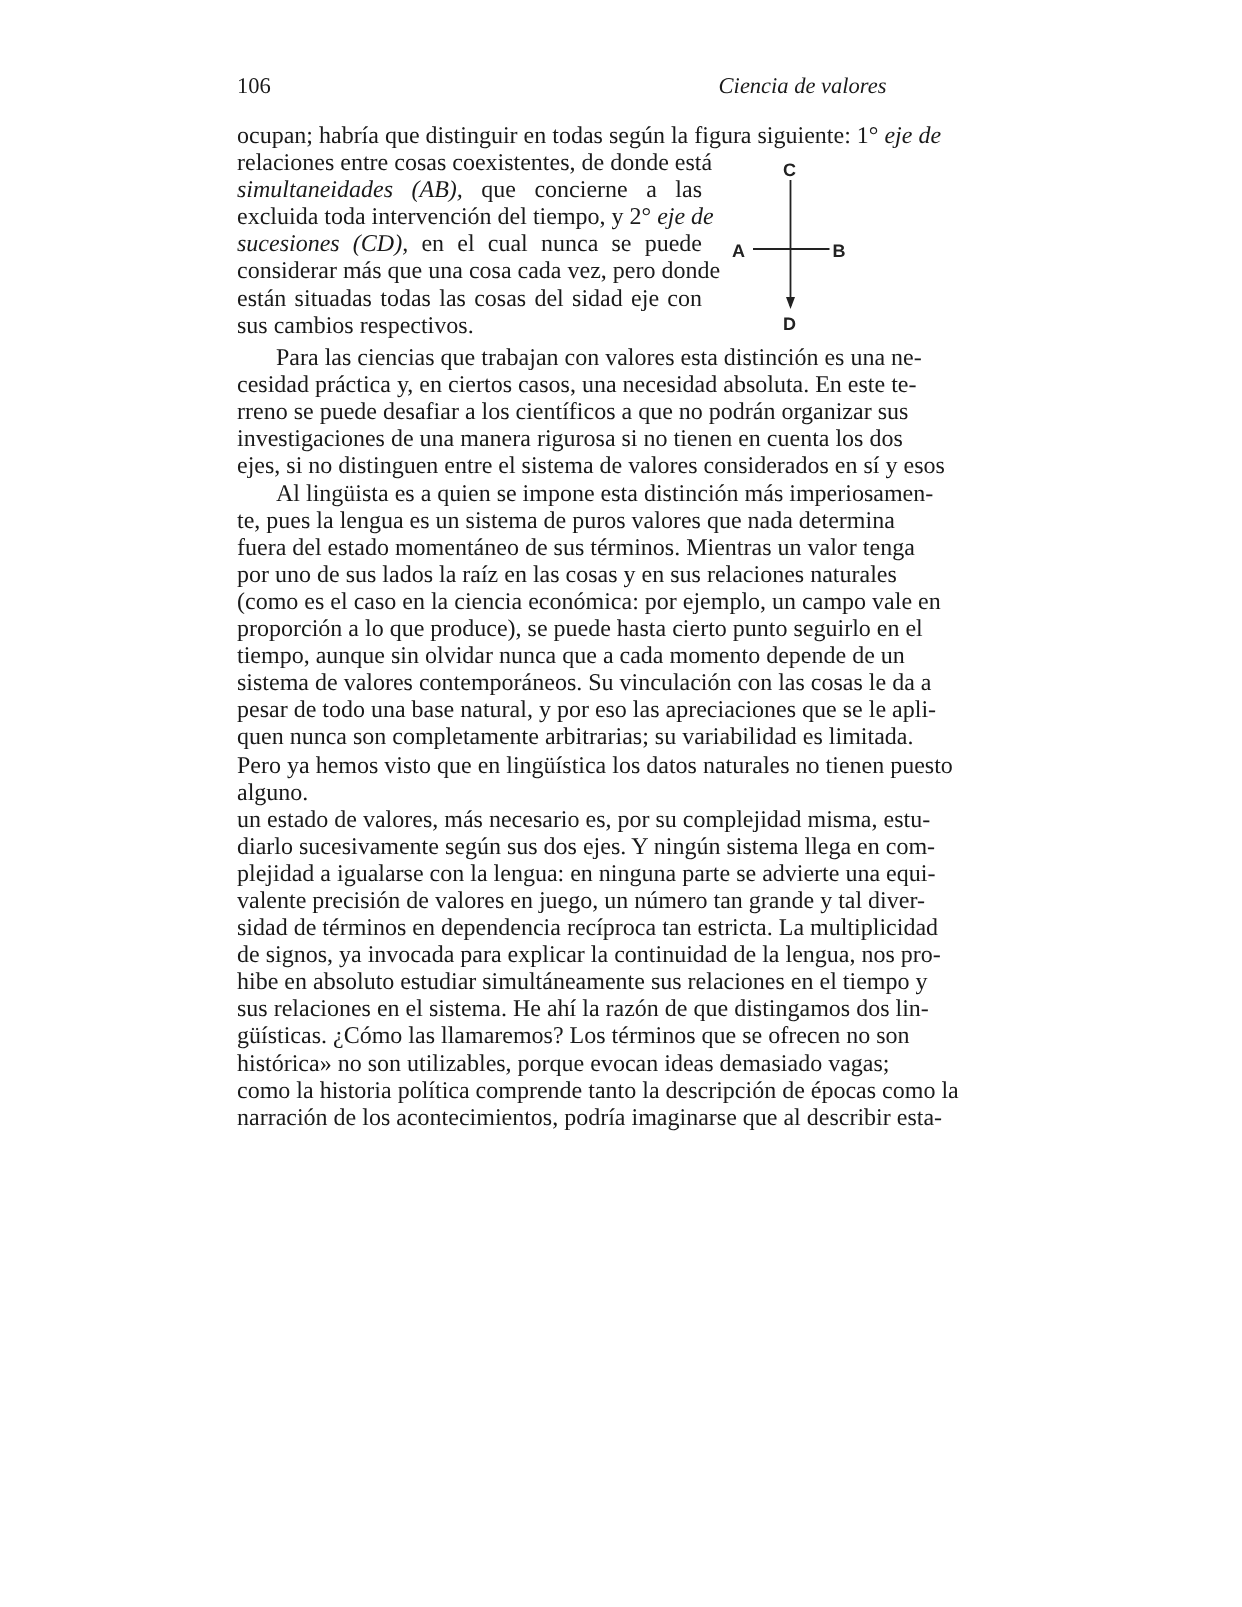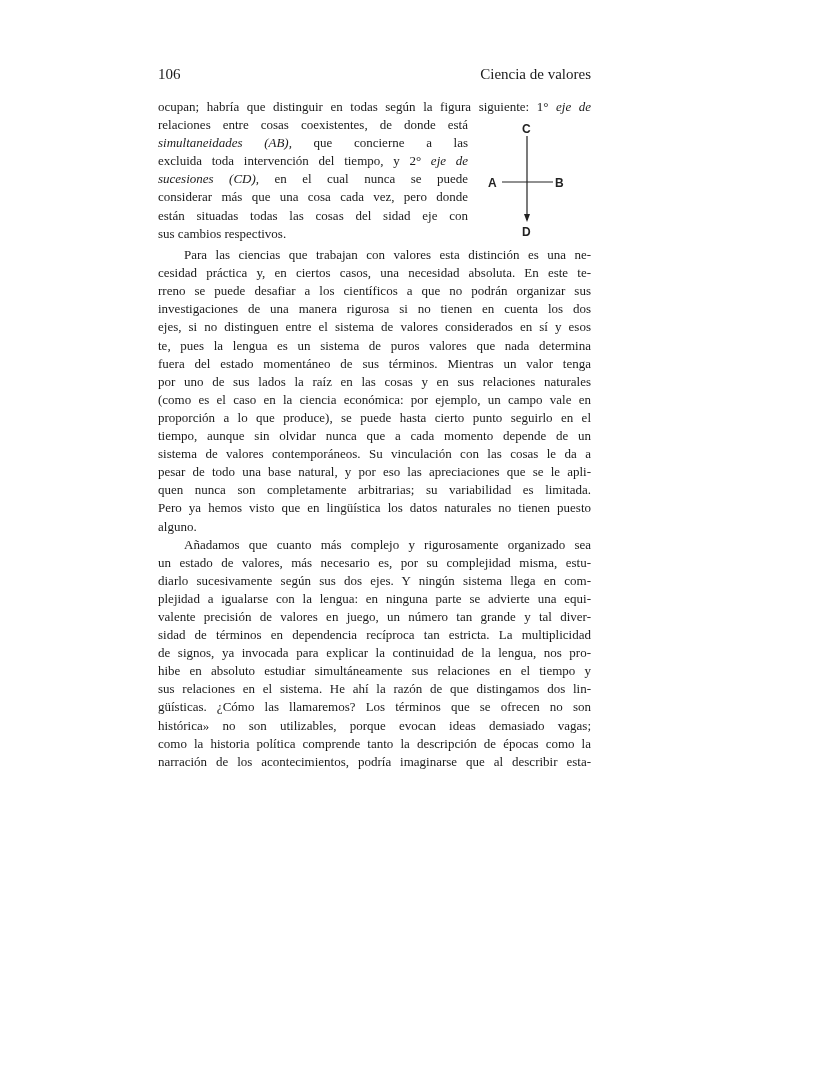--- a/index.html
+++ b/index.html
@@ -1,21 +1,21 @@
 <!DOCTYPE html>
 <html><head>
 <meta charset="utf-8">
 <style>
   html, body { margin: 0; padding: 0; background: #ffffff; }
   body { width: 828px; height: 1071px; position: relative; overflow: hidden;
          font-family: "Liberation Serif", "DejaVu Serif", serif; color: #1a1a1a; }
-  .page { position: absolute; left: 158px; top: 64px; width: 433px; }
+  .page { position: absolute; left: 158px; top: 48px; width: 433px; }
   .header { display: flex; justify-content: space-between; font-size: 15px; line-height: 20px; height: 20px; margin-bottom: 14px; }
-  .header .title { }
-  .line { font-size: 13px; line-height: 18.1px; height: 18.1px; white-space: nowrap; }
+  .header .title { font-style: italic; }
+  .line { font-size: 16px; line-height: 18.1px; height: 18.1px; white-space: nowrap; }
   .j { text-align: justify; text-align-last: justify; }
   .ind { padding-left: 26px; }
   .wrap { display: flex; }
   .left { width: 310px; }
   .fig { position: relative; width: 123px; height: 130px; }
   .fig svg { position: absolute; left: 0; top: 0; }
   em { font-style: italic; }
 </style>
 </head>
 <body>
@@ -53,35 +53,35 @@
 
   <div>
     <div class="line j ind">Para las ciencias que trabajan con valores esta distinción es una ne-</div>
     <div class="line j">cesidad práctica y, en ciertos casos, una necesidad absoluta. En este te-</div>
     <div class="line j">rreno se puede desafiar a los científicos a que no podrán organizar sus</div>
     <div class="line j">investigaciones de una manera rigurosa si no tienen en cuenta los dos</div>
     <div class="line j">ejes, si no distinguen entre el sistema de valores considerados en sí y esos</div>
   </div>
 
   <div>
+    <div class="line j ind">Al lingüista es a quien se impone esta distinción más imperiosamen-</div>
     <div class="line j">te, pues la lengua es un sistema de puros valores que nada determina</div>
     <div class="line j">fuera del estado momentáneo de sus términos. Mientras un valor tenga</div>
     <div class="line j">por uno de sus lados la raíz en las cosas y en sus relaciones naturales</div>
     <div class="line j">(como es el caso en la ciencia económica: por ejemplo, un campo vale en</div>
     <div class="line j">proporción a lo que produce), se puede hasta cierto punto seguirlo en el</div>
     <div class="line j">tiempo, aunque sin olvidar nunca que a cada momento depende de un</div>
     <div class="line j">sistema de valores contemporáneos. Su vinculación con las cosas le da a</div>
     <div class="line j">pesar de todo una base natural, y por eso las apreciaciones que se le apli-</div>
     <div class="line j">quen nunca son completamente arbitrarias; su variabilidad es limitada.</div>
     <div class="line j">Pero ya hemos visto que en lingüística los datos naturales no tienen puesto</div>
     <div class="line">alguno.</div>
   </div>
 
   <div>
-    <div class="line j ind">Añadamos que cuanto más complejo y rigurosamente organizado sea</div>
     <div class="line j">un estado de valores, más necesario es, por su complejidad misma, estu-</div>
     <div class="line j">diarlo sucesivamente según sus dos ejes. Y ningún sistema llega en com-</div>
     <div class="line j">plejidad a igualarse con la lengua: en ninguna parte se advierte una equi-</div>
     <div class="line j">valente precisión de valores en juego, un número tan grande y tal diver-</div>
     <div class="line j">sidad de términos en dependencia recíproca tan estricta. La multiplicidad</div>
     <div class="line j">de signos, ya invocada para explicar la continuidad de la lengua, nos pro-</div>
     <div class="line j">hibe en absoluto estudiar simultáneamente sus relaciones en el tiempo y</div>
     <div class="line j">sus relaciones en el sistema. He ahí la razón de que distingamos dos lin-</div>
     <div class="line j">güísticas. ¿Cómo las llamaremos? Los términos que se ofrecen no son</div>
     <div class="line j">histórica» no son utilizables, porque evocan ideas demasiado vagas;</div>

